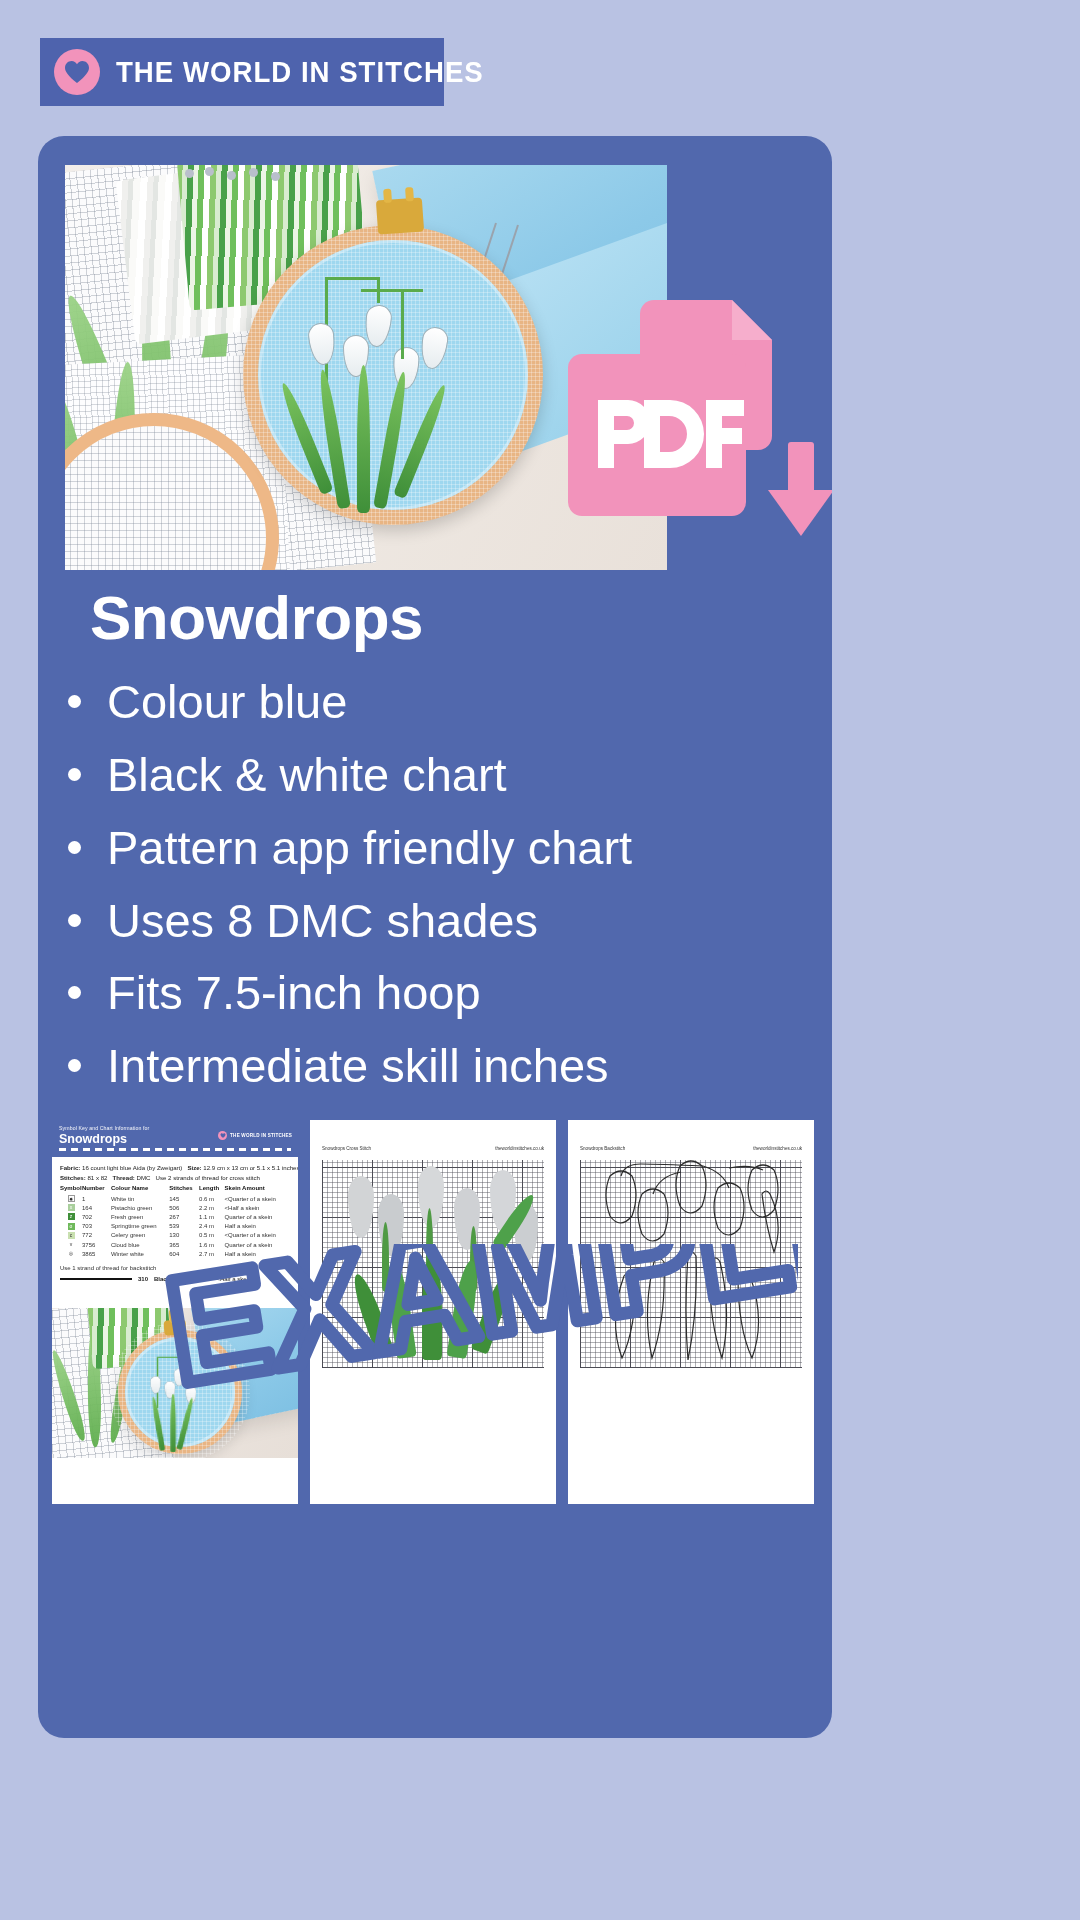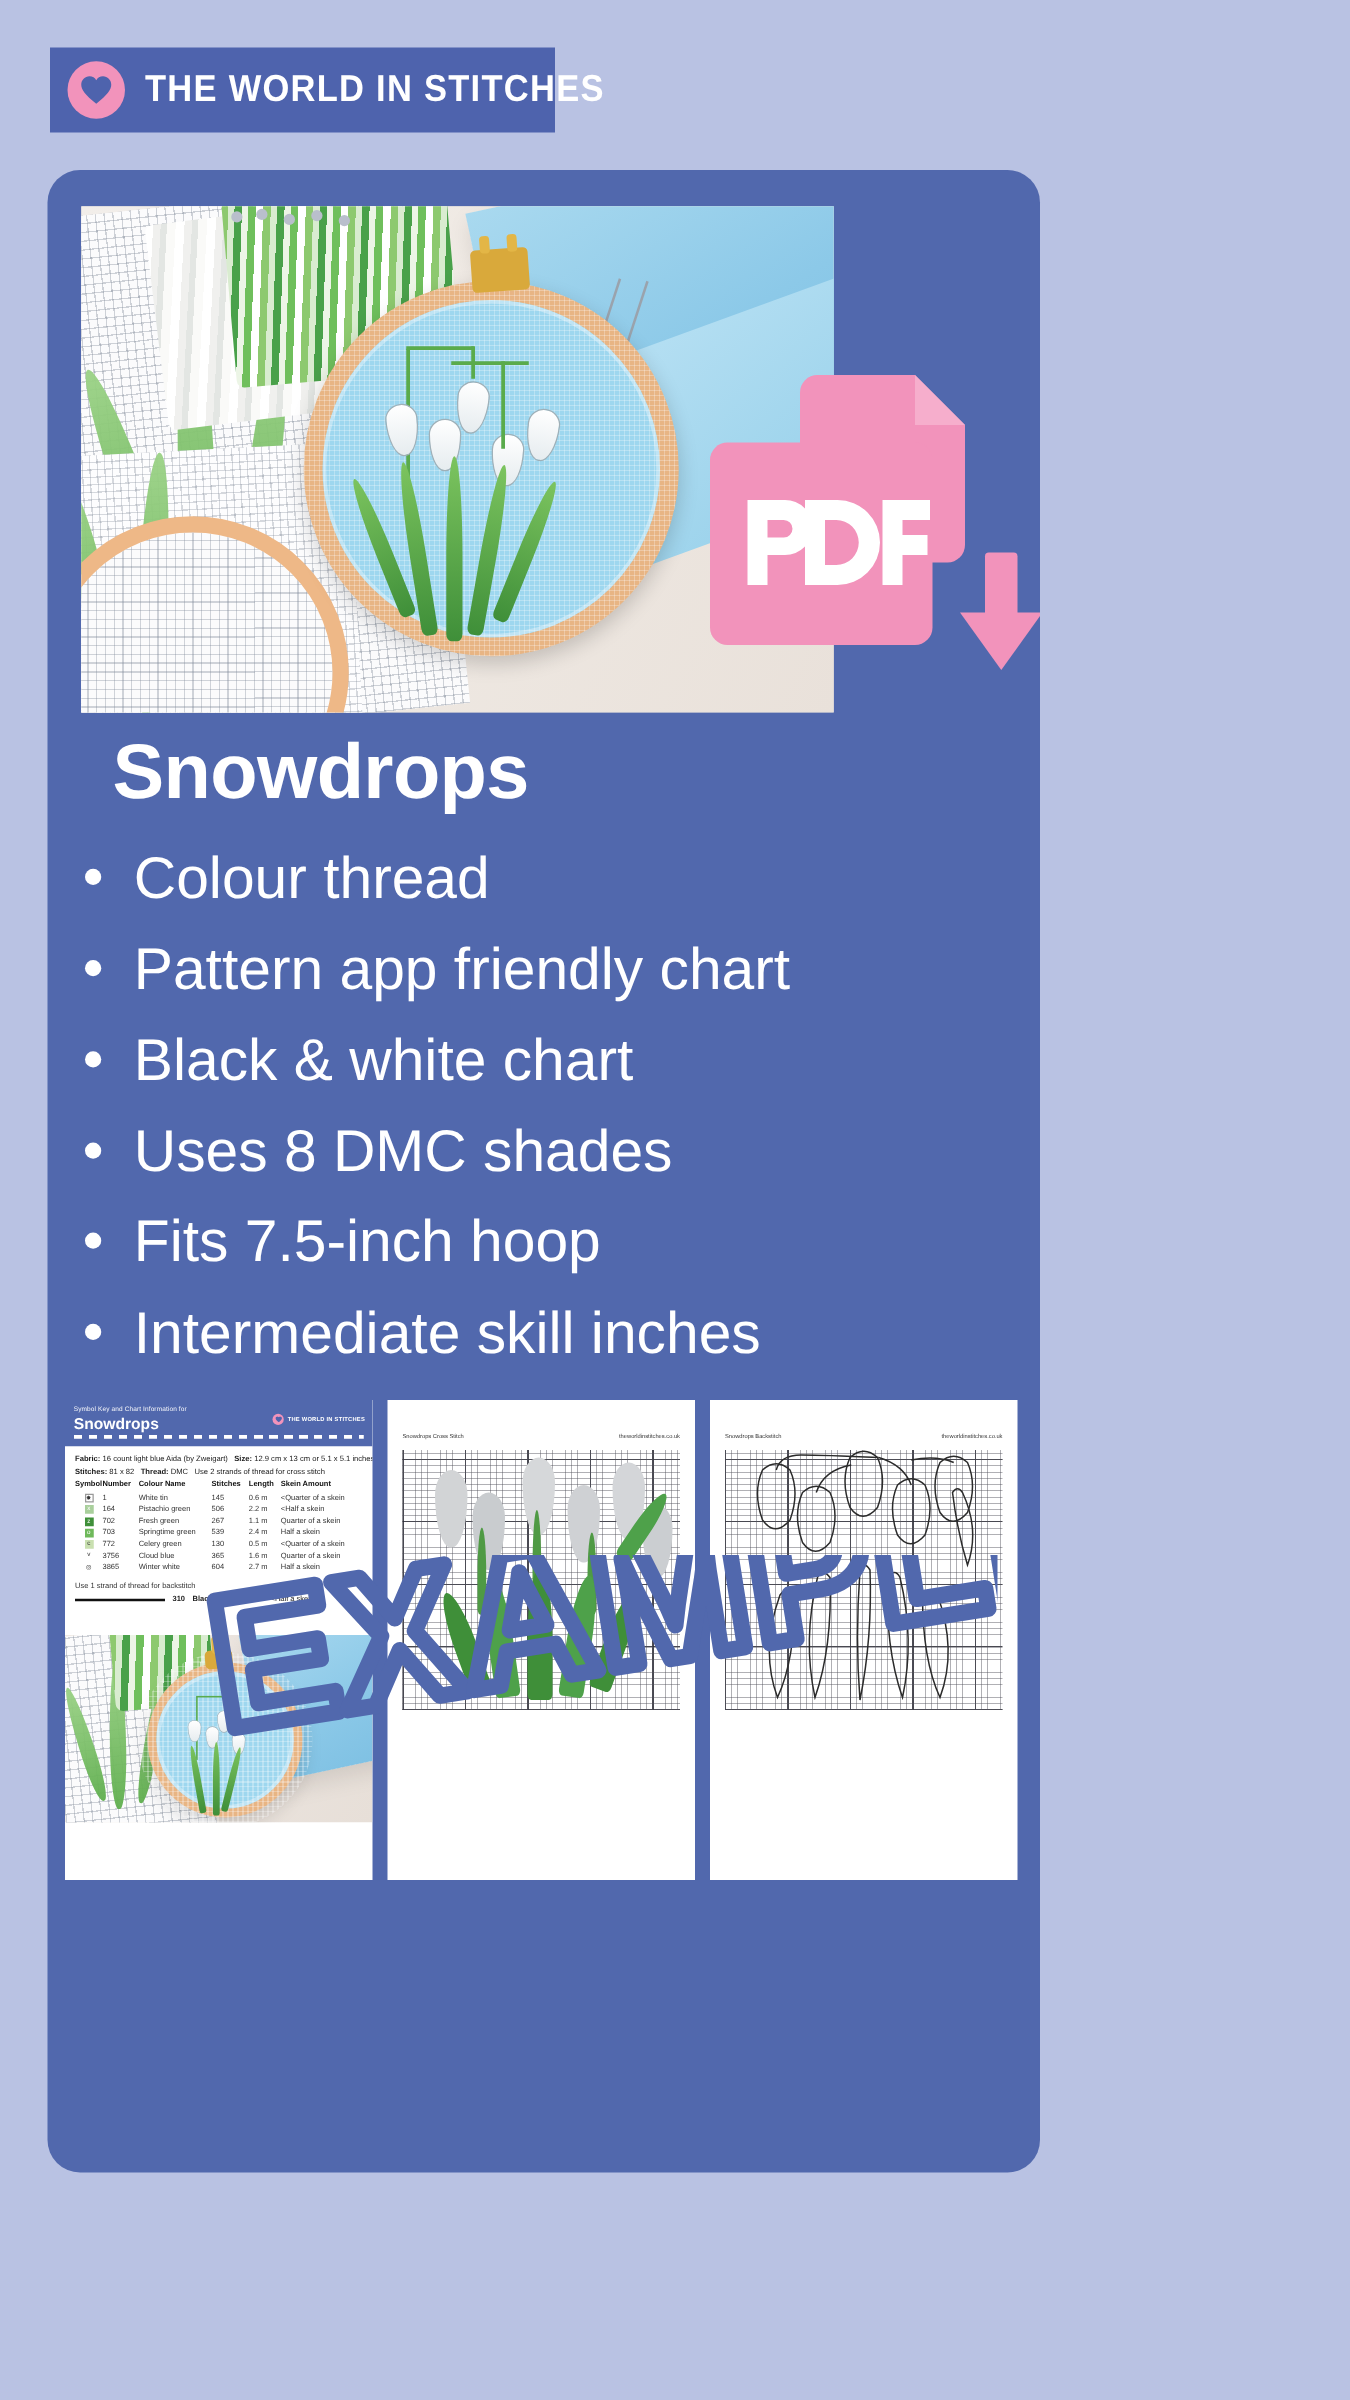--- a/index.html
+++ b/index.html
@@ -392,29 +392,29 @@
         <path d="M210 198 h66 l-33 46 z"></path>
       </g>
     </svg>
   </div>
 
   <div class="title">Snowdrops</div>
 
   <ul class="bullets">
     <li>
       <span class="dot"></span>
-      <span>Colour thread</span>
+      <span>Colour blue</span>
+    </li>
+    <li>
+      <span class="dot"></span>
+      <span>Black &amp; white chart</span>
     </li>
     <li>
       <span class="dot"></span>
       <span>Pattern app friendly chart</span>
-    </li>
-    <li>
-      <span class="dot"></span>
-      <span>Black &amp; white chart</span>
     </li>
     <li>
       <span class="dot"></span>
       <span>Uses 8 DMC shades</span>
     </li>
     <li>
       <span class="dot"></span>
       <span>Fits 7.5-inch hoop</span>
     </li>
     <li>

